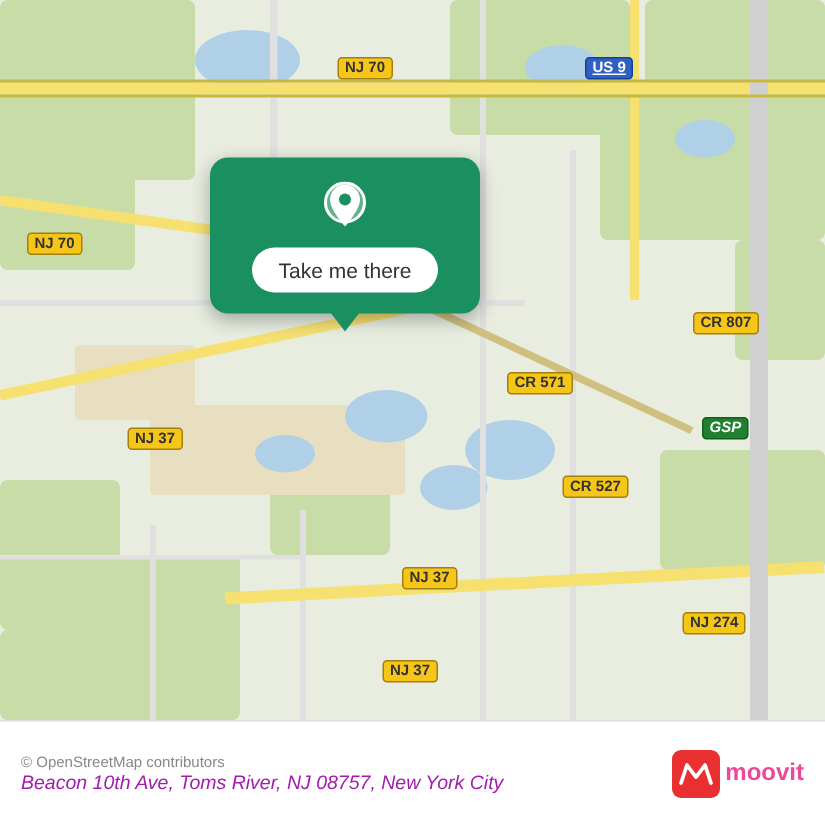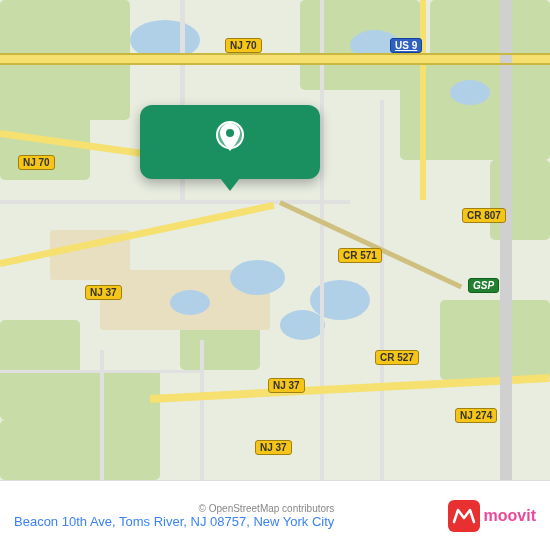--- a/index.html
+++ b/index.html
@@ -132,32 +132,32 @@
       align-items: center;
       justify-content: space-between;
       padding: 0 14px;
       border-top: 1px solid #ddd;
     }
 
     .bottom-left {
       display: flex;
       flex-direction: column;
       gap: 0;
-      text-align: right;
     }
 
     .attribution {
       font-size: 10px;
       color: #888;
     }
 
     .address-text {
       font-size: 13px;
-      color: #3b82f6;
+      color: #a21caf;
       font-weight: 400;
+      font-style: italic;
     }
 
     .moovit-logo {
       display: flex;
       align-items: center;
       gap: 4px;
     }
 
     .moovit-icon {
       width: 32px;
@@ -223,32 +223,33 @@
   <div style="position:absolute;left:200px;top:340px;width:4px;height:140px;background:#e0e0e0;z-index:3;"></div>
   <div style="position:absolute;left:0;top:370px;width:200px;height:3px;background:#e0e0e0;z-index:3;"></div>
 
   <div class="highway-label" style="left:225px;top:38px;z-index:20;">NJ 70</div>
   <div class="highway-label blue" style="left:390px;top:38px;z-index:20;text-decoration:underline;">US 9</div>
   <div class="highway-label" style="left:18px;top:155px;z-index:20;">NJ 70</div>
   <div class="highway-label" style="left:85px;top:285px;z-index:20;">NJ 37</div>
   <div class="highway-label" style="left:268px;top:378px;z-index:20;">NJ 37</div>
   <div class="highway-label" style="left:255px;top:440px;z-index:20;">NJ 37</div>
   <div class="highway-label" style="left:338px;top:248px;z-index:20;text-align:right;">CR 571</div>
-  <div class="highway-label" style="left:375px;top:350px;z-index:20;">CR 527</div>
+  <div class="highway-label" style="left:375px;top:317px;z-index:20;">CR 527</div>
   <div class="highway-label" style="left:462px;top:208px;z-index:20;">CR 807</div>
   <div class="highway-label green-hwy" style="left:468px;top:278px;z-index:20;font-style:italic;">GSP</div>
   <div class="highway-label" style="left:455px;top:408px;z-index:20;">NJ 274</div>
 
   <div class="popup-card">
 
     <svg class="map-pin" viewBox="0 0 36 36" fill="none" xmlns="http://www.w3.org/2000/svg">
       <circle cx="18" cy="14" r="13" fill="white" fill-opacity="0.3" stroke="white" stroke-width="2"></circle>
       <path d="M18 2C12.477 2 8 6.477 8 12C8 19 18 30 18 30C18 30 28 19 28 12C28 6.477 23.523 2 18 2Z" fill="white"></path>
       <circle cx="18" cy="12" r="4" fill="#1a9060"></circle>
     </svg>
+    <button class="take-me-btn">Take me there</button>
   </div>
 </div>
 
 <div id="bottom-bar">
   <div class="bottom-left">
     <span class="attribution">© OpenStreetMap contributors</span>
     <span class="address-text">Beacon 10th Ave, Toms River, NJ 08757, New York City</span>
   </div>
   <div class="moovit-logo">
     <svg class="moovit-icon" viewBox="0 0 32 32" xmlns="http://www.w3.org/2000/svg">

